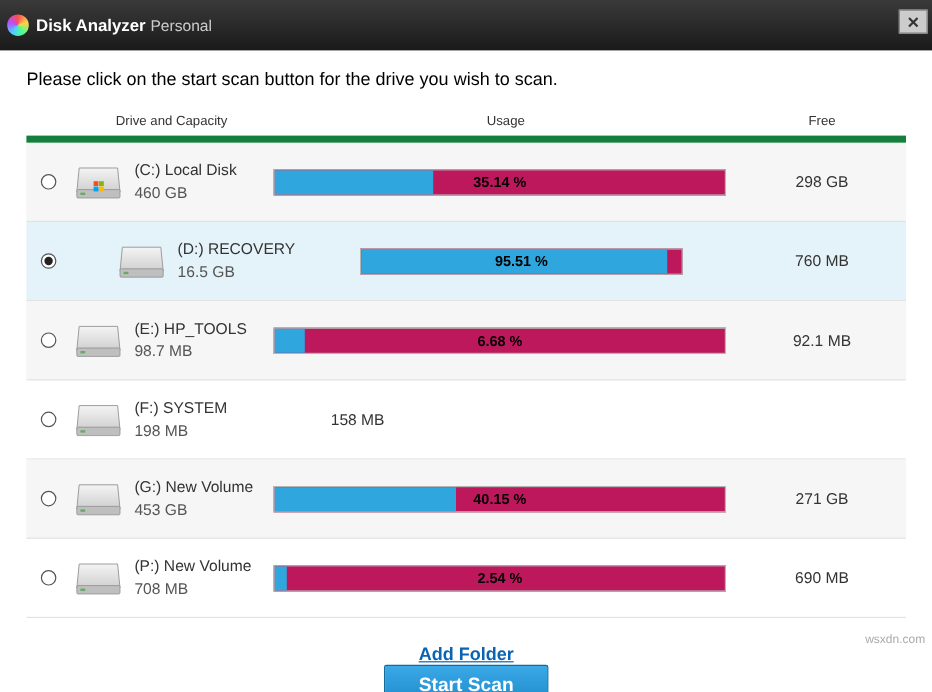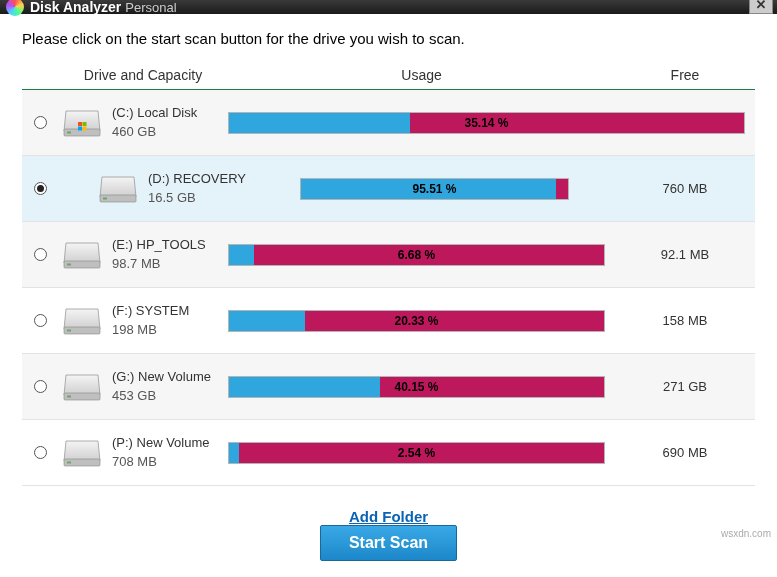--- a/index.html
+++ b/index.html
@@ -1,28 +1,28 @@
 <!DOCTYPE html>
 <html><head>
   <meta charset="utf-8">
   <style>
     * { box-sizing: border-box; margin: 0; padding: 0; }
     body { font-family: "Segoe UI", Arial, sans-serif; font-size: 13px; color: #000; background: #fff; width: 777px; }
     
-    .titlebar { background: linear-gradient(#3a3a3a, #1a1a1a); height: 14px; display: flex; align-items: center; padding: 0 4px 0 6px; color: #fff; }
+    .titlebar { background: linear-gradient(#3a3a3a, #1a1a1a); height: 42px; display: flex; align-items: center; padding: 0 4px 0 6px; color: #fff; }
     .titlebar .app-icon { width: 18px; height: 18px; border-radius: 50%; background: conic-gradient(#ff4d4d, #ffd24d, #4dff88, #4dd2ff, #b84dff, #ff4d4d); margin-right: 6px; flex-shrink: 0; }
     .titlebar .title-strong { font-weight: bold; font-size: 14px; }
     .titlebar .title-light { font-weight: normal; font-size: 13px; color: #ccc; margin-left: 4px; }
     .titlebar .spacer { flex: 1; }
     .titlebar .close-btn { width: 24px; height: 20px; display: flex; align-items: center; justify-content: center; background: #ccc; border: 1px solid #888; font-weight: bold; color: #333; cursor: pointer; margin-top: -6px; }
     
     .content { padding: 16px 22px 12px 22px; }
     .instruction { font-size: 15px; margin-bottom: 14px; }
     
-    .table-head { display: flex; border-bottom: 1px solid #15803d; padding: 6px 0; color: #333; font-size: 14px; }
+    .table-head { display: flex; border-bottom: 6px solid #15803d; padding: 6px 0; color: #333; font-size: 11px; }
     .col-radio { width: 36px; }
     .col-drive { width: 170px; text-align: center; }
     .col-usage { flex: 1; text-align: center; }
     .col-free { width: 140px; text-align: center; }
     
     .drive-row { display: flex; align-items: center; border-bottom: 1px solid #e3e3e3; height: 66px; padding-right: 0; }
     .drive-row:nth-child(odd) { background: #f6f6f6; }
     .drive-row.selected { background: #e4f2f9; gap: 36px; }
     
     .cell-radio { width: 36px; display: flex; justify-content: center; }
@@ -98,20 +98,21 @@
         <div class="drive-name">(C:)  Local Disk</div>
         <div class="drive-cap">460 GB</div>
       </div>
     </div>
     <div class="cell-usage">
       <div class="bar-outer">
         <div class="bar-fill" style="width:35.14%"></div>
         <div class="bar-label">35.14 %</div>
       </div>
     </div>
+    <div class="cell-free">298 GB</div>
   </div>
       <div class="drive-row selected">
     <div class="cell-radio">
       <div class="radio on"></div>
     </div>
     <div class="cell-drive">
       <div class="drive-icon">
             <svg viewBox="0 0 40 32">
     <defs>
                 <linearGradient id="g1" x1="0" y1="0" x2="0" y2="1">
@@ -185,26 +186,20 @@
               </defs>
     <path d="M4 4 L36 4 L38 24 L2 24 Z" fill="url(#g1)" stroke="#999" stroke-width="0.8"></path>
     <rect x="2" y="22" width="36" height="7" rx="1" fill="#bfbfbf" stroke="#888" stroke-width="0.6"></rect>
     <rect x="5" y="24.5" width="4" height="2" fill="#6a6"></rect>
 
   </svg>
           </div>
       <div class="drive-text">
         <div class="drive-name">(F:)  SYSTEM</div>
         <div class="drive-cap">198 MB</div>
-      </div>
-    </div>
-    <div class="cell-usage">
-      <div class="bar-outer">
-        <div class="bar-fill" style="width:20.33%"></div>
-        <div class="bar-label">20.33 %</div>
       </div>
     </div>
     <div class="cell-free">158 MB</div>
   </div>
       <div class="drive-row">
     <div class="cell-radio">
       <div class="radio "></div>
     </div>
     <div class="cell-drive">
       <div class="drive-icon">

